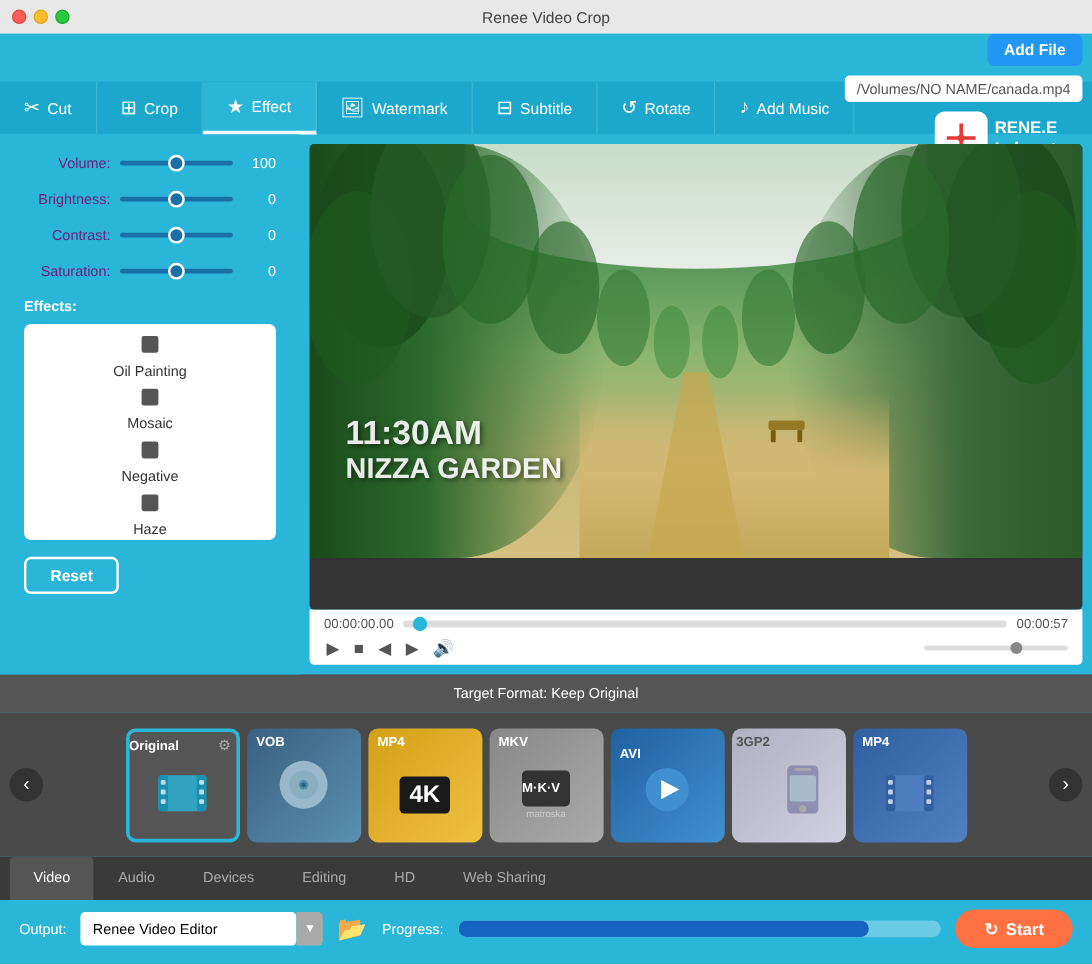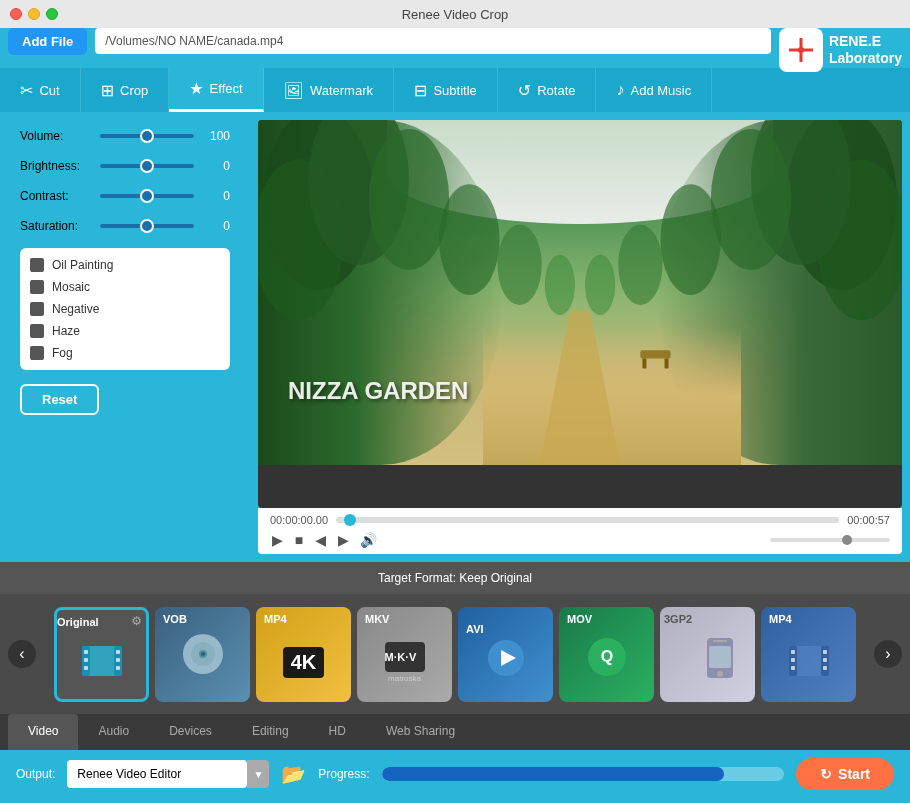--- a/index.html
+++ b/index.html
@@ -40,23 +40,24 @@
       font-size: 13px;
       color: #444;
       font-weight: 500;
     }
 
     
     .top-toolbar {
       height: 40px;
       background: #29b6d8;
       display: flex;
-      align-items: flex-start;
+      align-items: flex-end;
       padding: 0 8px;
       gap: 8px;
+      flex-direction: column;
     }
     .add-file-btn {
       background: #2196f3;
       color: white;
       border: none;
       padding: 6px 14px;
       border-radius: 6px;
       font-size: 13px;
       font-weight: 600;
       cursor: pointer;
@@ -137,24 +138,24 @@
       flex-shrink: 0;
     }
     .slider-row {
       display: flex;
       align-items: center;
       margin-bottom: 14px;
       gap: 8px;
     }
     .slider-label {
       font-size: 12px;
-      color: #000000;
+      color: #701a75;
       font-weight: 500;
       width: 72px;
-      text-align: left;
+      text-align: right;
     }
     .slider-container {
       flex: 1;
       position: relative;
       height: 16px;
       display: flex;
       align-items: center;
     }
     input[type=range] {
       width: 100%;
@@ -187,23 +188,25 @@
     }
     .effects-list {
       background: white;
       border-radius: 6px;
       padding: 6px 8px;
       max-height: 180px;
       overflow: hidden;
     }
     .effect-item {
       display: flex;
+      align-items: center;
       gap: 8px;
       padding: 4px 2px;
       cursor: pointer;
+      flex-direction: column;
     }
     .effect-checkbox {
       width: 14px;
       height: 14px;
       background: #555;
       border-radius: 2px;
       flex-shrink: 0;
     }
     .effect-name {
       font-size: 12px;
@@ -647,20 +650,21 @@
     </div>
 
     <div class="slider-row">
       <span class="slider-label">Saturation:</span>
       <div class="slider-container">
         <input type="range" min="-100" max="100" value="0" style="">
       </div>
       <span class="slider-value">0</span>
     </div>
 
+    <div class="effects-label">Effects:</div>
 
     <div class="effects-list">
       <div class="effect-item">
         <div class="effect-checkbox"></div>
         <span class="effect-name">Oil Painting</span>
       </div>
       <div class="effect-item">
         <div class="effect-checkbox"></div>
         <span class="effect-name">Mosaic</span>
       </div>
@@ -709,20 +713,21 @@
           <ellipse cx="300" cy="165" rx="15" ry="30" fill="#3a8a3a" opacity="0.55"></ellipse>
           <ellipse cx="340" cy="165" rx="15" ry="30" fill="#3a8a3a" opacity="0.55"></ellipse>
 
           <path d="M 280 345 L 310 190 L 330 190 L 360 345 Z" fill="#c8a850" opacity="0.7"></path>
 
           <rect x="380" y="230" width="30" height="8" rx="2" fill="#8b6914" opacity="0.8"></rect>
           <rect x="382" y="238" width="4" height="10" rx="1" fill="#7a5c10"></rect>
           <rect x="404" y="238" width="4" height="10" rx="1" fill="#7a5c10"></rect>
         </svg>
         <div class="video-overlay-text">
+          <div class="video-time-text">11:30AM</div>
           <div class="video-location-text">NIZZA GARDEN</div>
         </div>
       </div>
     </div>
 
     <div style="background:white; border-radius:0 0 4px 4px; padding:6px 8px 4px;">
       <div class="timeline-row">
         <span class="time-text">00:00:00.00</span>
         <div class="timeline-track">
           <div class="timeline-thumb"></div>
@@ -797,29 +802,20 @@
     <div class="format-item fi-avi">
       <span style="font-size:11px;color:white;font-weight:700;position:absolute;top:16px;left:8px">AVI</span>
       <div style="margin-top:12px">
         <svg width="40" height="40" viewBox="0 0 40 40">
           <circle cx="20" cy="20" r="18" fill="#4090d0"></circle>
           <polygon points="15,12 30,20 15,28" fill="white"></polygon>
         </svg>
       </div>
     </div>
 
-    <div class="format-item fi-mov">
-      <span style="font-size:11px;color:white;font-weight:700;position:absolute;top:6px;left:8px">MOV</span>
-      <div style="margin-top:10px">
-        <svg width="42" height="42" viewBox="0 0 42 42">
-          <circle cx="21" cy="21" r="19" fill="#2ab060"></circle>
-          <text x="21" y="26" text-anchor="middle" fill="white" font-size="16" font-weight="bold">Q</text>
-        </svg>
-      </div>
-    </div>
 
     <div class="format-item fi-3gp2">
       <span style="font-size:11px;color:#555;font-weight:700;position:absolute;top:6px;left:4px">3GP2</span>
       <div style="margin-top:12px">
         <svg width="30" height="44" viewBox="0 0 30 44">
           <rect x="2" y="2" width="26" height="40" rx="4" fill="#8888aa" opacity="0.9"></rect>
           <rect x="8" y="4" width="14" height="2" rx="1" fill="#aaa"></rect>
           <rect x="4" y="10" width="22" height="22" rx="2" fill="#aabbcc"></rect>
           <circle cx="15" cy="38" r="3" fill="#aaa"></circle>
         </svg>

